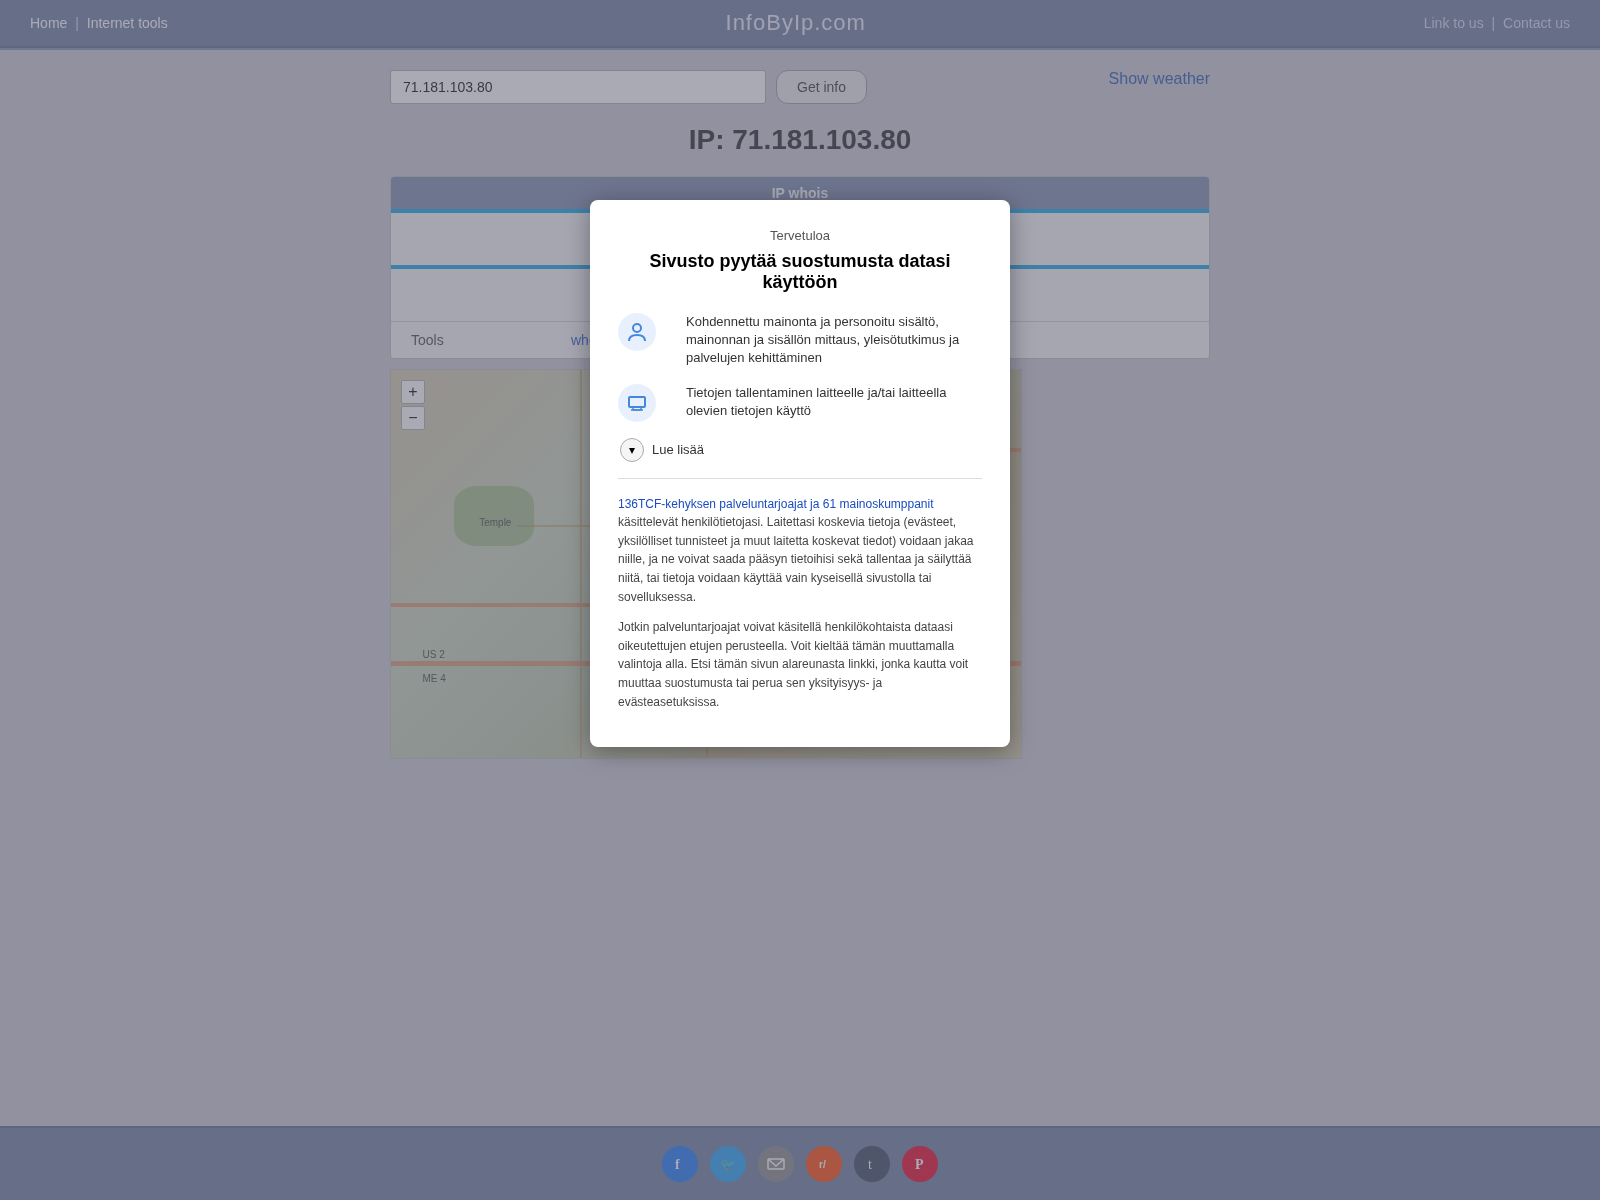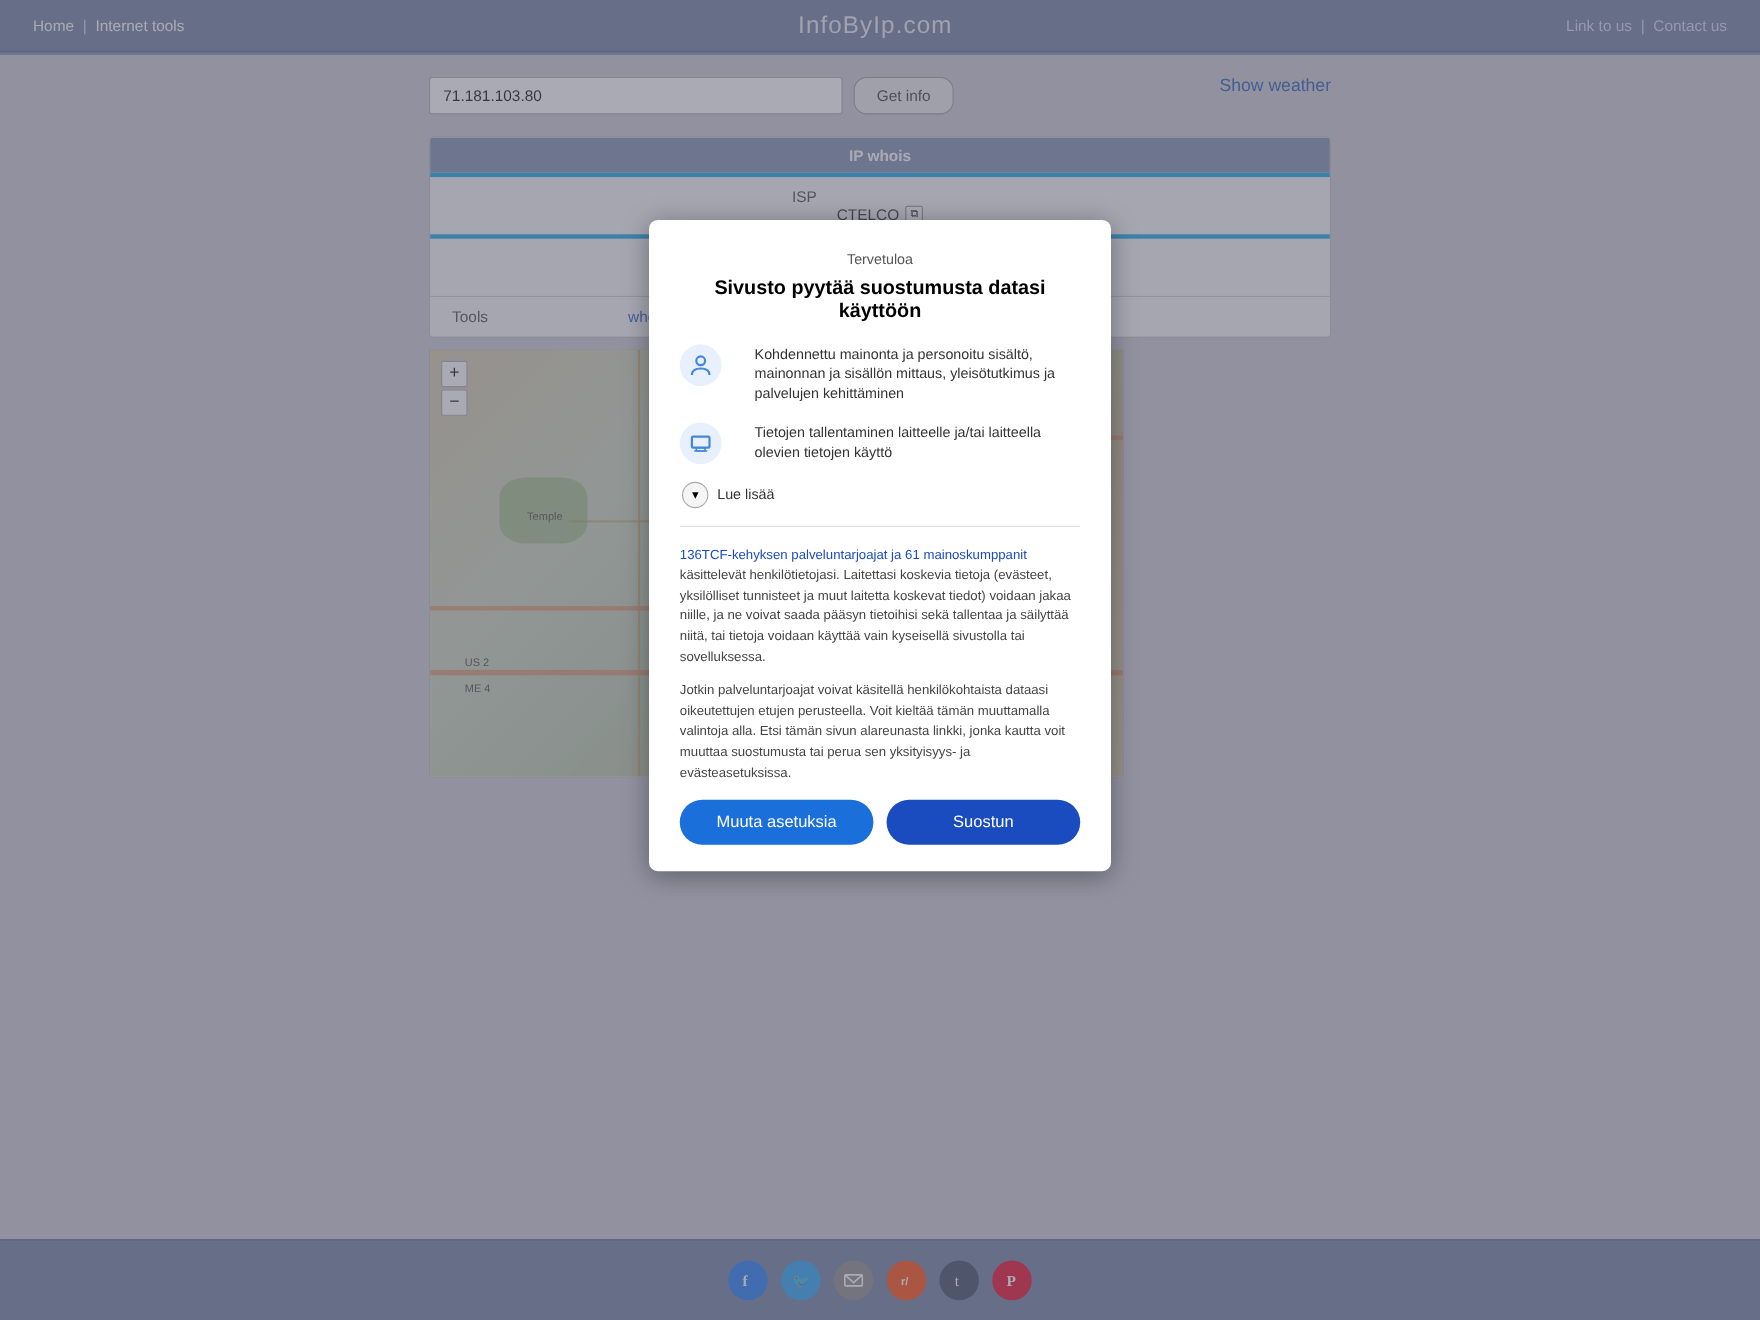--- a/index.html
+++ b/index.html
@@ -402,20 +402,21 @@
 
 <div class="main-content">
 
   <a href="#" class="show-weather">Show weather</a>
 
   <div class="search-row">
     <input type="text" class="search-input" value="71.181.103.80" style="">
     <button class="get-info-btn">Get info</button>
   </div>
 
+  <h1 class="ip-heading">IP: 71.181.103.80</h1>
 
   <div class="ip-data-panel">
     <div class="ip-data-header">IP whois</div>
 
     <div class="ip-data-row">
       <div class="ip-data-label">ISP</div>
       <div class="ip-data-value">
         <span>CTELCO</span>
         <span class="copy-icon">⧉</span>
       </div>
@@ -504,24 +505,20 @@
       <span class="expand-label">Lue lisää</span>
     </div>
 
     <hr class="modal-divider">
 
     <p class="modal-body-text">
       <a href="#" class="modal-link">136TCF-kehyksen palveluntarjoajat ja 61 mainoskumppanit</a><span> käsittelevät henkilötietojasi. Laitettasi koskevia tietoja (evästeet, yksilölliset tunnisteet ja muut laitetta koskevat tiedot) voidaan jakaa niille, ja ne voivat saada pääsyn tietoihisi sekä tallentaa ja säilyttää niitä, tai tietoja voidaan käyttää vain kyseisellä sivustolla tai sovelluksessa.</span>
     </p>
     <p class="modal-body-text">Jotkin palveluntarjoajat voivat käsitellä henkilökohtaista dataasi oikeutettujen etujen perusteella. Voit kieltää tämän muuttamalla valintoja alla. Etsi tämän sivun alareunasta linkki, jonka kautta voit muuttaa suostumusta tai perua sen yksityisyys- ja evästeasetuksissa.</p>
 
-    <div class="modal-buttons">
-      <button class="btn-settings">Muuta asetuksia</button>
-      <button class="btn-consent">Suostun</button>
-    </div>
   </div>
 </div>
 
 <footer class="footer" style="position:fixed; bottom:0; left:0; right:0;">
   <a href="#" class="social-icon social-facebook">
     <svg width="18" height="18" viewBox="0 0 18 18">
         <text x="4" y="14" font-size="14" fill="white" font-family="serif" font-weight="bold">f</text>
       </svg>
   </a>
   <a href="#" class="social-icon social-twitter">

